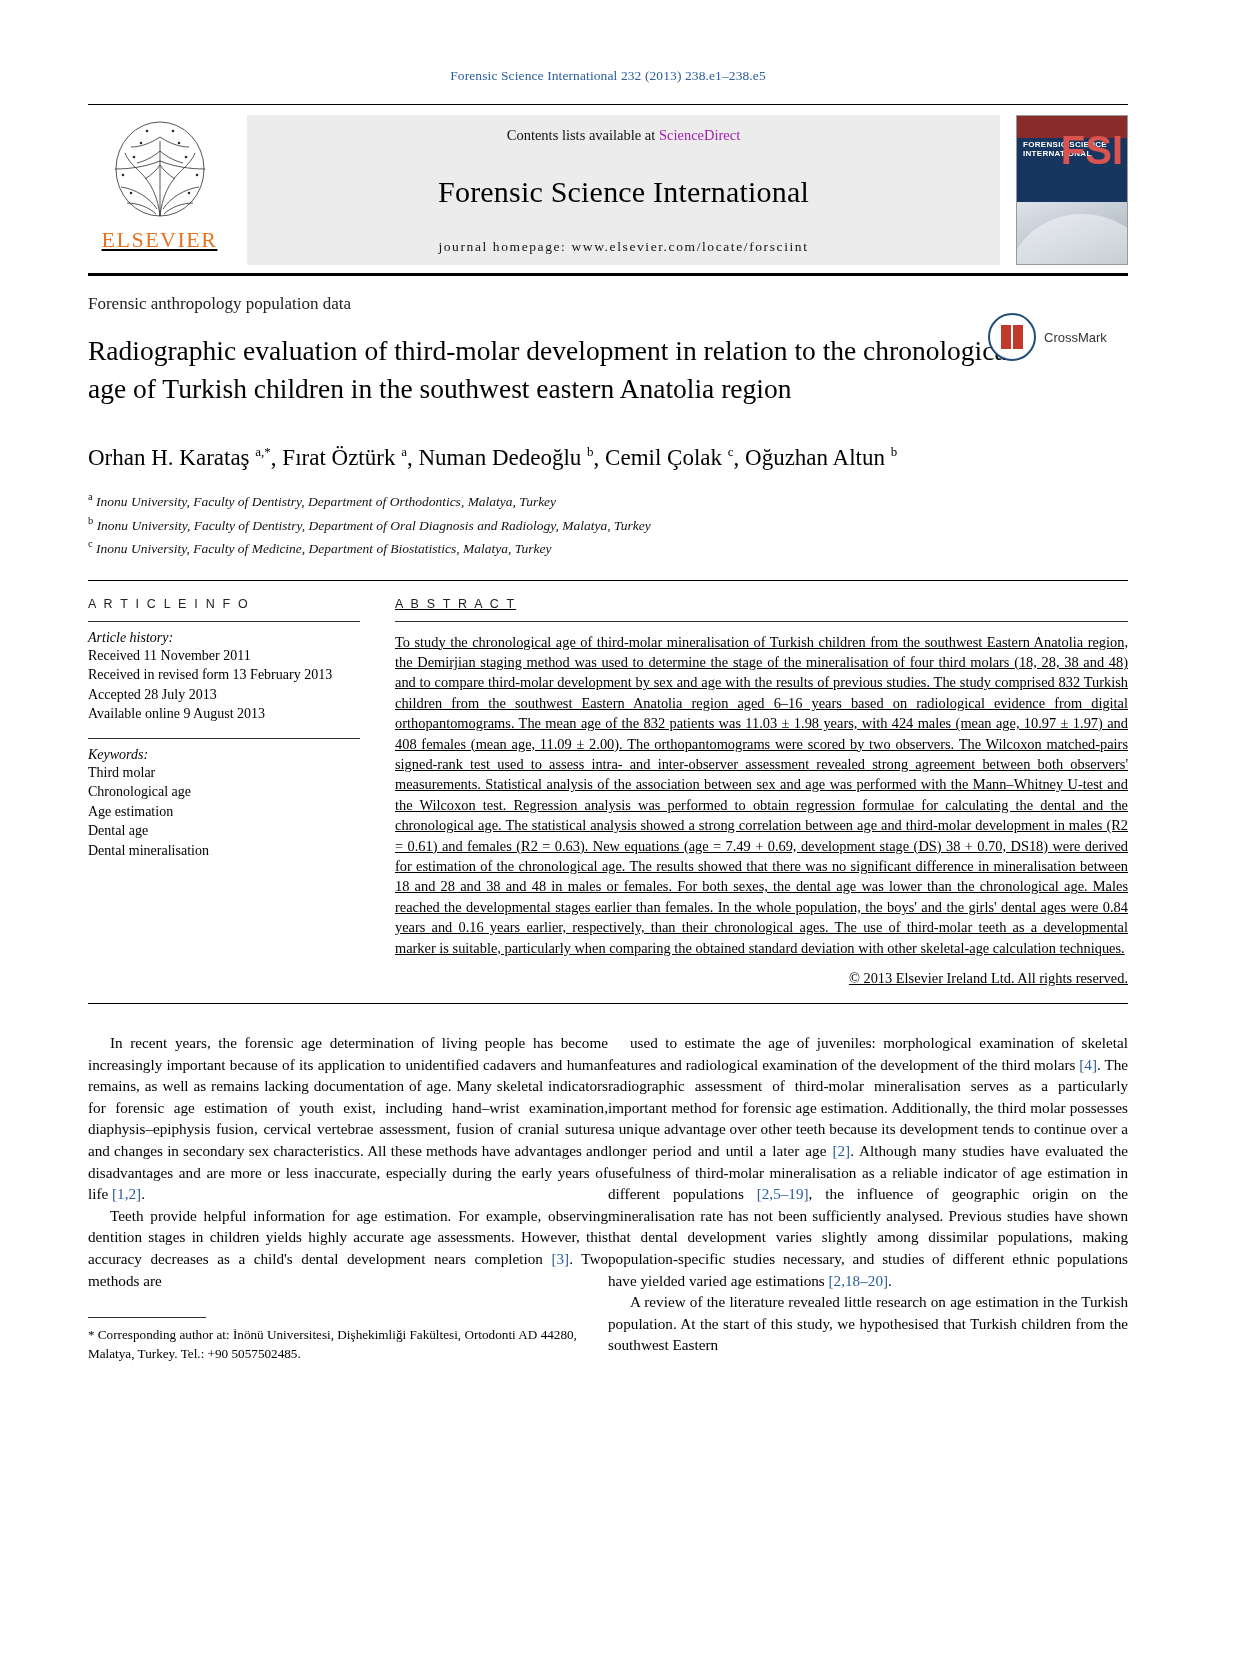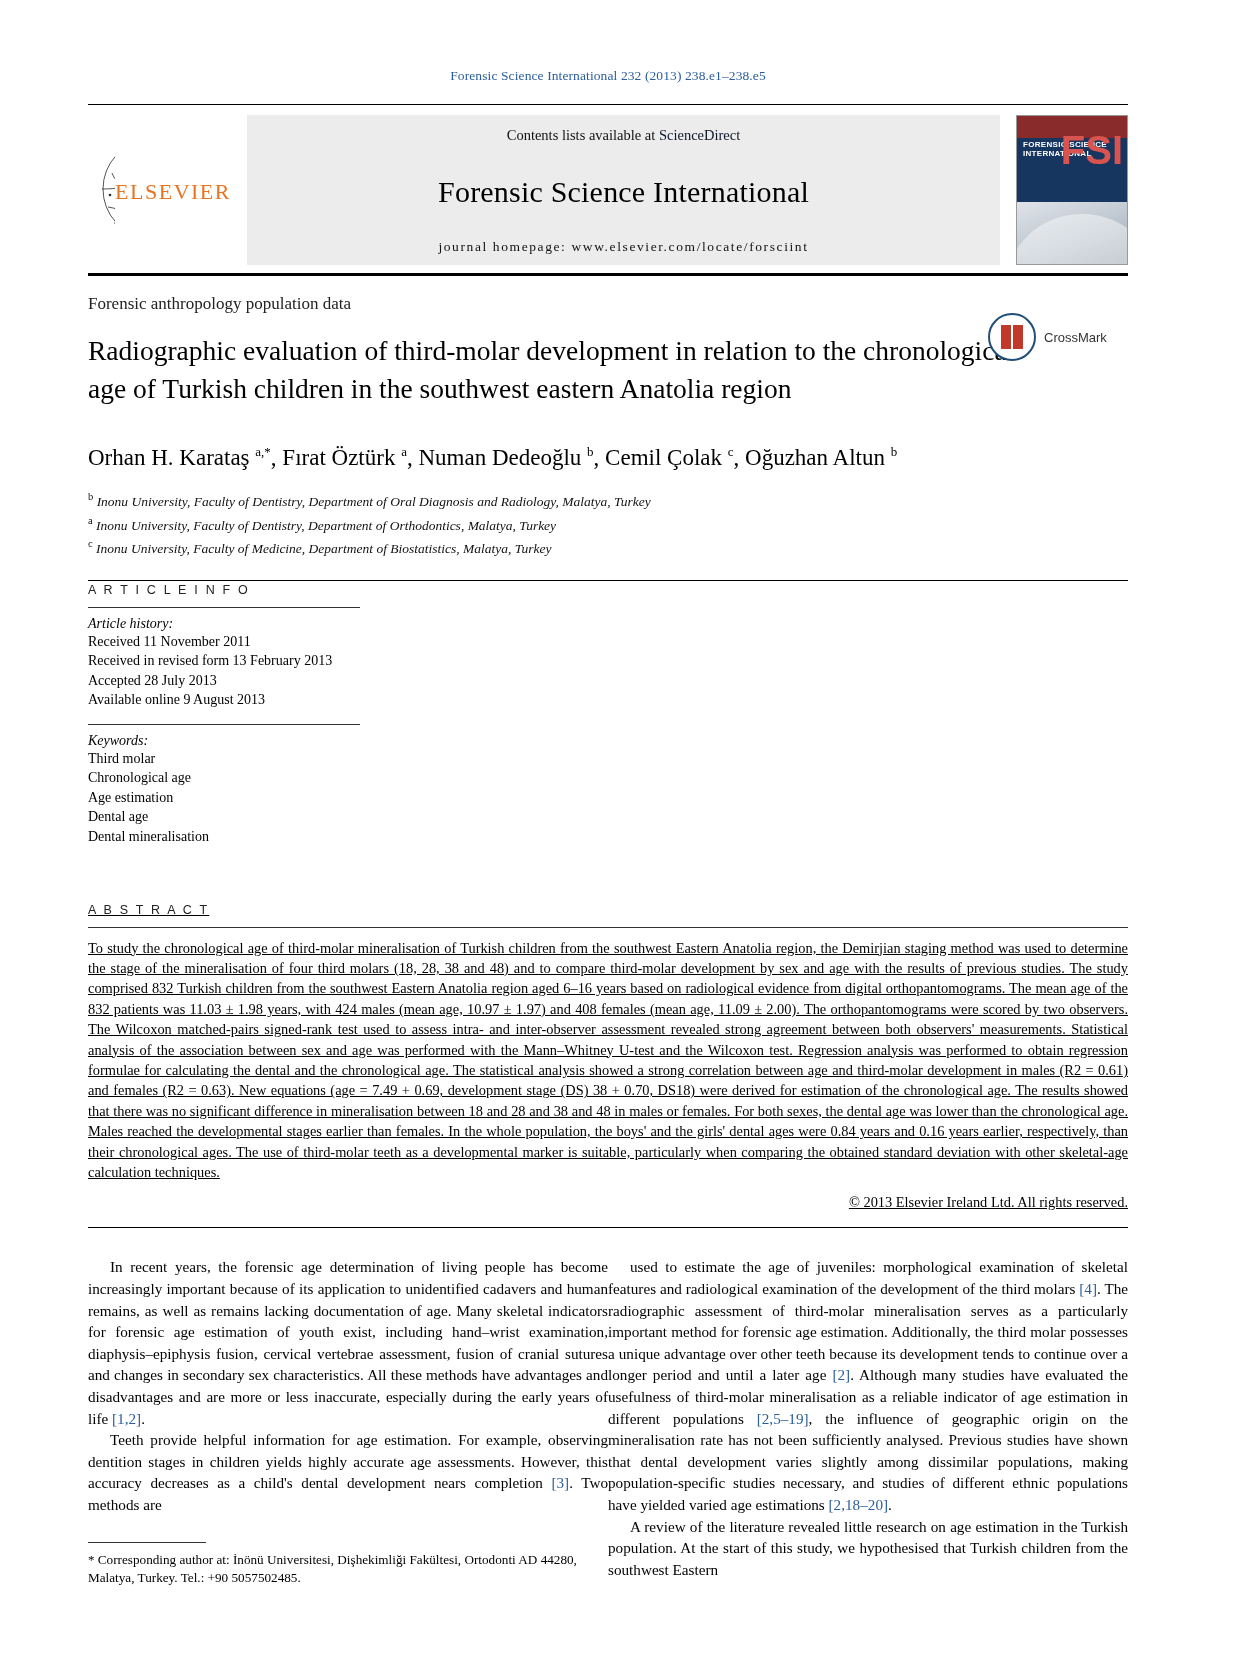--- a/index.html
+++ b/index.html
@@ -37,24 +37,25 @@
   }
   .masthead {
     display: flex;
     align-items: stretch;
     height: 150px;
   }
   .elsevier-logo {
     width: 143px;
     flex: 0 0 143px;
     display: flex;
-    flex-direction: row;
+    flex-direction: column;
     align-items: center;
     justify-content: flex-start;
     padding-top: 2px;
+    text-decoration: underline;
   }
   .tree {
     width: 118px; height: 108px;
     position: relative;
     overflow: hidden;
   }
   .tree svg { display: block; }
   .elsevier-word {
     font-family: "Liberation Serif", serif;
     font-size: 22px;
@@ -72,21 +73,21 @@
     align-items: center;
     justify-content: space-between;
     padding: 12px 0 10px 0;
     box-sizing: border-box;
   }
   .contents-line {
     font-family: "Liberation Serif", serif;
     font-size: 14.5px;
     color: #111;
   }
-  .contents-line .sd { color: #0f172a; font-family: Liberation Serif, serif; }
+  .contents-line .sd { color: #a21caf; font-family: Liberation Serif, serif; }
   .journal-title {
     font-family: "Liberation Serif", serif;
     font-size: 30px;
     color: #000;
     letter-spacing: 0.2px;
   }
   .homepage {
     font-family: "Liberation Serif", serif;
     font-size: 13.5px;
     letter-spacing: 1.6px;
@@ -204,24 +205,23 @@
     font-size: 13.5px;
     line-height: 19px;
     color: #111;
   }
   .affils sup { font-style: normal; font-size: 10.5px; }
 
   
   .info-abs {
     margin: 22px 88px 0 88px;
     border-top: 1px solid #000;
-    padding-top: 2px;
-    display: flex;
-    gap: 48px;
-    flex-direction: column;
+    padding-top: 16px;
+    display: flex;
+    gap: 35px;
   }
   .col-info { width: 272px; flex: 0 0 272px; }
   .col-abs { flex: 1 1 auto; text-decoration: underline; }
   .hdr {
     font-family: "Liberation Sans", sans-serif;
     font-size: 12.5px;
     letter-spacing: 2.2px;
     color: #222;
     margin-bottom: 10px;
   }
@@ -378,22 +378,22 @@
     <div class="crossmark">
       <div class="cm-circle">
           <div class="cm-inner"></div>
         </div>
       <div class="cm-label">CrossMark</div>
     </div>
 
     <div class="authors">Orhan H. Karataş <sup>a,*</sup>, Fırat Öztürk <sup>a</sup>, Numan Dedeoğlu <sup>b</sup>, Cemil Çolak <sup>c</sup>, Oğuzhan Altun <sup>b</sup></div>
 
     <div class="affils">
+      <div><sup>a</sup> <span>Inonu University, Faculty of Dentistry, Department of Orthodontics, Malatya, Turkey</span></div>
       <div><sup>b</sup> <span>Inonu University, Faculty of Dentistry, Department of Oral Diagnosis and Radiology, Malatya, Turkey</span></div>
-      <div><sup>a</sup> <span>Inonu University, Faculty of Dentistry, Department of Orthodontics, Malatya, Turkey</span></div>
       <div><sup>c</sup> <span>Inonu University, Faculty of Medicine, Department of Biostatistics, Malatya, Turkey</span></div>
     </div>
   </div>
 
   <div class="info-abs">
     <div class="col-info">
       <div class="hdr">A R T I C L E   I N F O</div>
       <div class="rule"></div>
       <div class="hist-title">Article history:</div>
       <div class="hist-line">Received 11 November 2011</div>

